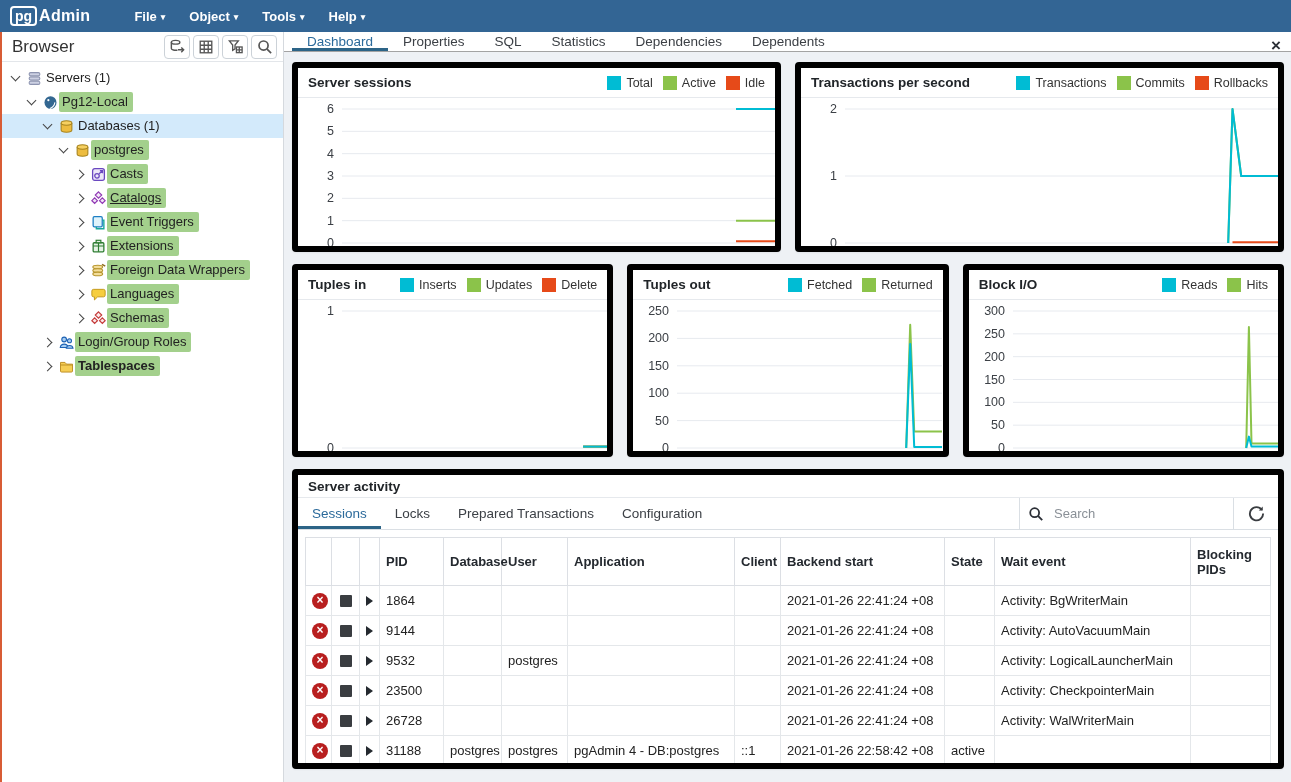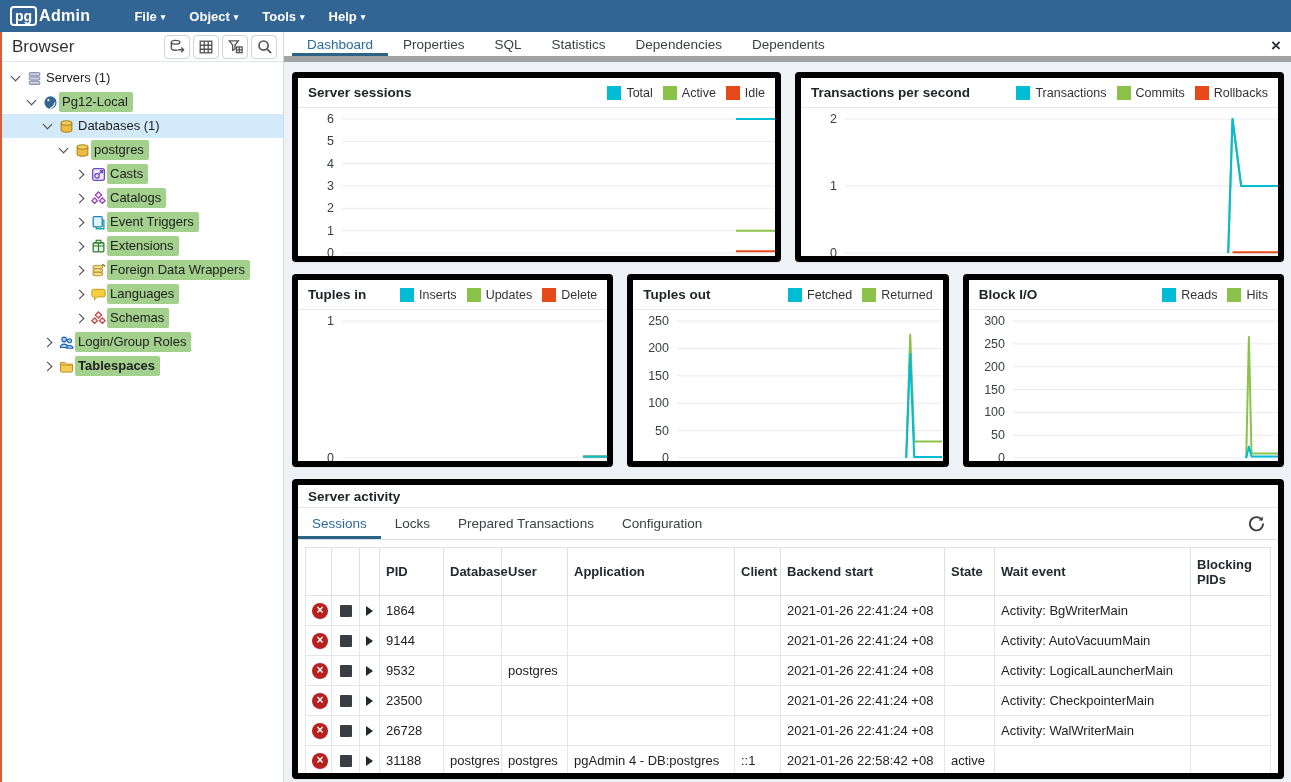--- a/index.html
+++ b/index.html
@@ -37,21 +37,21 @@
   .tree-row.selected { background:#d3eafb; }
   .chev { width:7px; height:7px; border-right:1.6px solid #444; border-bottom:1.6px solid #444;
     flex:none; margin-right:8px; }
   .chev.right { transform:rotate(-45deg); }
   .chev.down  { transform:rotate(45deg); margin-top:-3px; }
   .tree-ico { width:16px; height:16px; flex:none; display:flex; align-items:center; }
   .tree-label { padding:2px 5px 3px 3px; border-radius:2px; }
   .tree-label.hl { background:#a3d08c; }
 
   
-  .tabbar { height:30px; background:#fff; border-bottom:6px solid #a3a3a3;
+  .tabbar { height:20px; background:#fff; border-bottom:1px solid #a3a3a3;
     display:flex; align-items:stretch; padding-left:8px; position:relative; }
   .tab { display:flex; align-items:center; padding:0 15px; font-size:13.5px; color:#3c4046; cursor:pointer; }
   .tab.active { color:#2b6a9b; box-shadow:inset 0 -3px 0 #2c6487; }
   .tab-close { position:absolute; right:10px; top:4px; font-size:17px; font-weight:bold;
     color:#2b2f36; cursor:pointer; line-height:20px; }
 
   
   .content { flex:1; padding:10px 7px 0 8px; overflow:hidden; }
   .chart-row { display:flex; gap:14px; margin-bottom:12px; }
   .panel { background:#fff; border:6px solid #000000; border-radius:4px;
@@ -204,21 +204,21 @@
           <span class="chev right"></span>
           <span class="tree-ico">
             <svg width="15" height="15" viewBox="0 0 14 14">
               <rect x="1.5" y="1.5" width="11" height="11" rx="2" fill="#ece6f8" stroke="#6a48c0" stroke-width="1.2"></rect>
               <circle cx="5.6" cy="8.2" r="2.1" fill="none" stroke="#6a48c0" stroke-width="1.2"></circle>
               <path d="M7.6 6.2 L10.6 3.6 M8.3 3.4 h2.5 v2.5" fill="none" stroke="#6a48c0" stroke-width="1.2"></path>
             </svg>
           </span>
           <span class="tree-label hl">Casts</span>
         </div>
-        <div class="tree-row" style="padding-left: 74px;">
+        <div class="tree-row" style="padding-left: 74px; text-decoration: underline;">
           <span class="chev right"></span>
           <span class="tree-ico">
             <svg width="15" height="15" viewBox="0 0 14 14">
               <g fill="#f2e6f7" stroke="#9038b4" stroke-width="1.1">
                 <path d="M7 0.8 L10 3.8 7 6.8 4 3.8 Z"></path>
                 <path d="M3.4 6.4 L6 9 3.4 11.6 0.8 9 Z"></path>
                 <path d="M10.6 6.4 L13.2 9 10.6 11.6 8 9 Z"></path>
               </g>
             </svg>
           </span>
@@ -497,20 +497,27 @@
       <div class="panel activity">
         <div class="activity-title-row">
           <span class="panel-title">Server activity</span>
         </div>
         <div class="subtabs" id="subtabs">
           <div class="subtab active">Sessions</div>
             <div class="subtab">Locks</div>
             <div class="subtab">Prepared Transactions</div>
             <div class="subtab">Configuration</div>
             <div class="subtab-fill"></div>
+          <div class="search-wrap">
+            <svg width="16" height="16" viewBox="0 0 18 18">
+              <circle cx="7.5" cy="7.5" r="5" fill="none" stroke="#2b2f36" stroke-width="2"></circle>
+              <path d="M11.5 11.5 L16 16" stroke="#2b2f36" stroke-width="2"></path>
+            </svg>
+            <input class="search-input" placeholder="Search" style="">
+          </div>
           <div class="refresh-btn">
             <svg width="17" height="17" viewBox="0 0 18 18">
               <path d="M14.7 5.2 A7 7 0 1 0 16 9" fill="none" stroke="#3a3d41" stroke-width="2"></path>
               <path d="M15.6 1.6 L15.6 5.8 L11.4 5.8 Z" fill="#3a3d41"></path>
             </svg>
           </div>
         </div>
         <div class="table-wrap">
           <table class="sessions" id="sessions-table">
             <colgroup id="cols">

